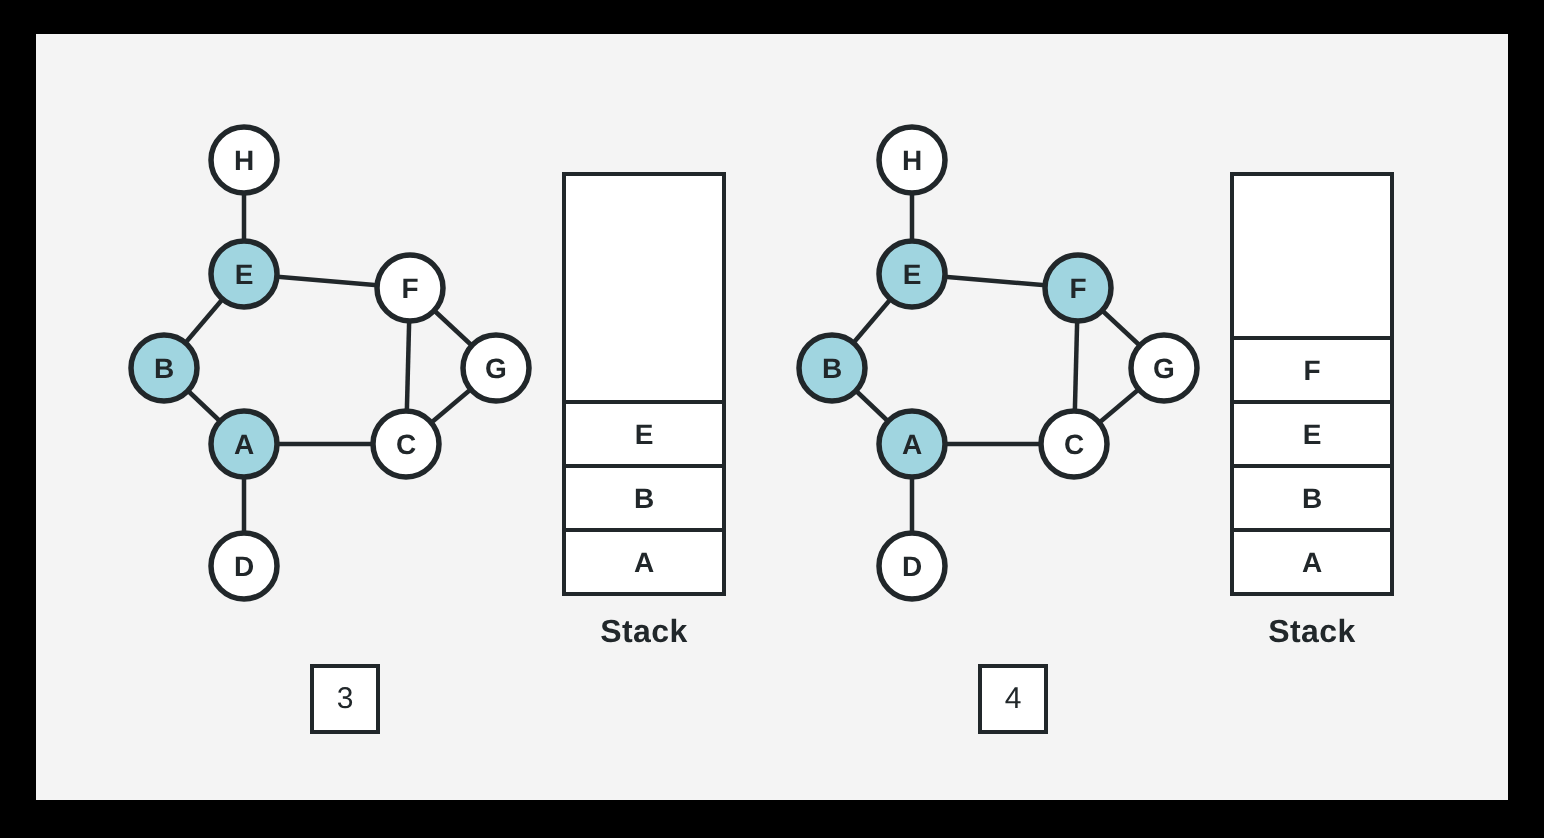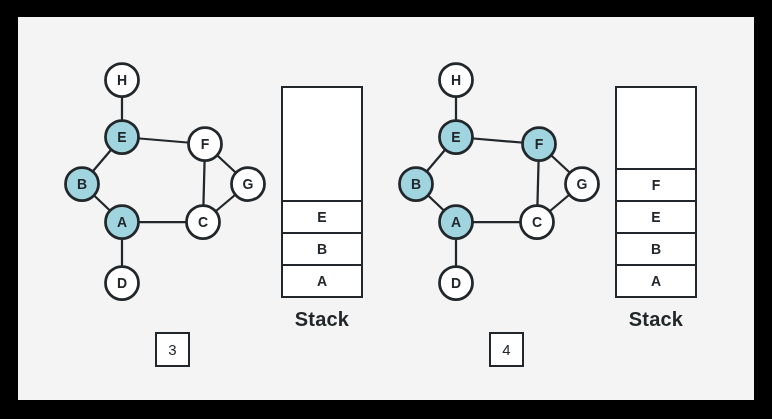--- a/index.html
+++ b/index.html
@@ -45,21 +45,21 @@
     justify-content:center;
     font-size:14px;
     font-weight:600;
     color:#21272a;
   }
   .stack-label {
     position:absolute;
     left:253px; top:291px;
     width:102px;
     text-align:center;
-    font-size:20px;
+    font-size:16px;
     font-weight:600;
     color:#21272a;
     letter-spacing:0.2px;
   }
   .step-box {
     position:absolute;
     left:137px; top:315px;
     width:35px; height:35px;
     background:#ffffff;
     border:2.5px solid #21272a;

